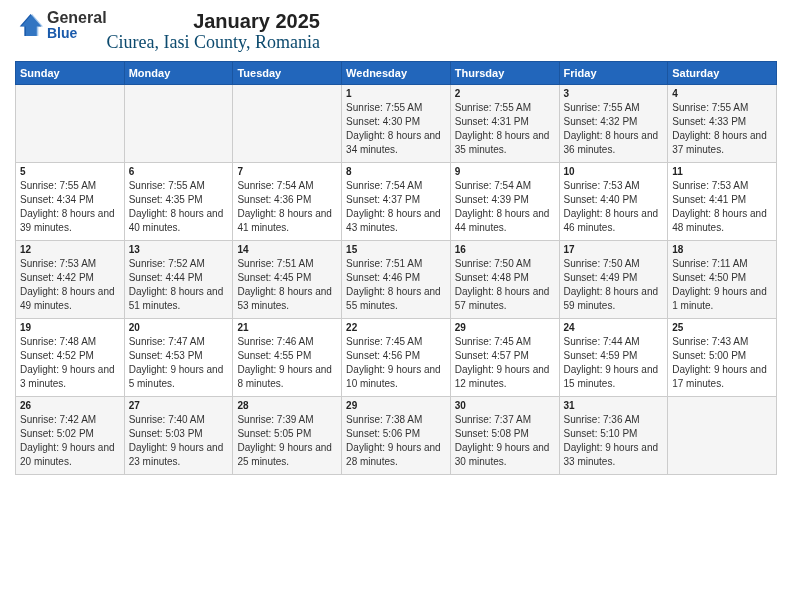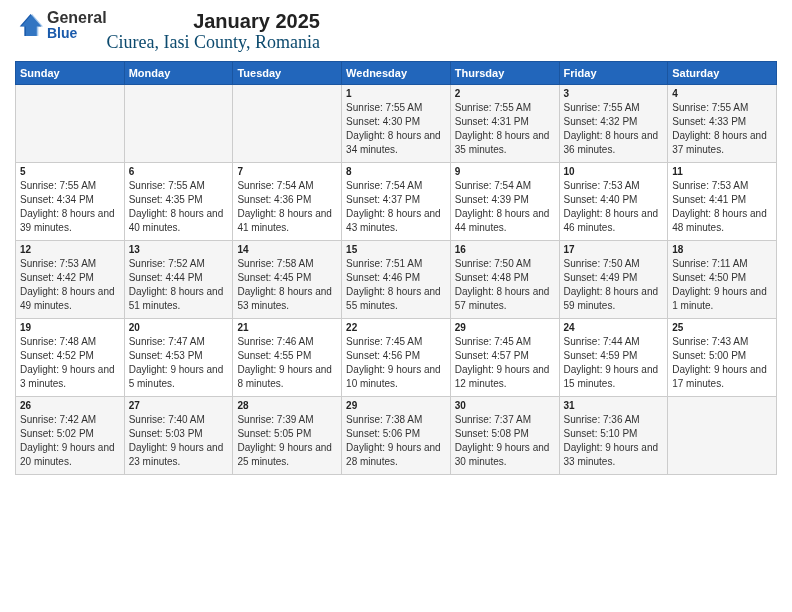--- a/index.html
+++ b/index.html
@@ -230,21 +230,21 @@
           </td>
           <td>
             <span class="day-num">13</span>
             <div class="day-info">Sunrise: 7:52 AM
 Sunset: 4:44 PM
 Daylight: 8 hours
 and 51 minutes.</div>
           </td>
           <td>
             <span class="day-num">14</span>
-            <div class="day-info">Sunrise: 7:58 AM
+            <div class="day-info">Sunrise: 7:51 AM
 Sunset: 4:45 PM
 Daylight: 8 hours
 and 53 minutes.</div>
           </td>
           <td>
             <span class="day-num">15</span>
             <div class="day-info">Sunrise: 7:51 AM
 Sunset: 4:46 PM
 Daylight: 8 hours
 and 55 minutes.</div>

